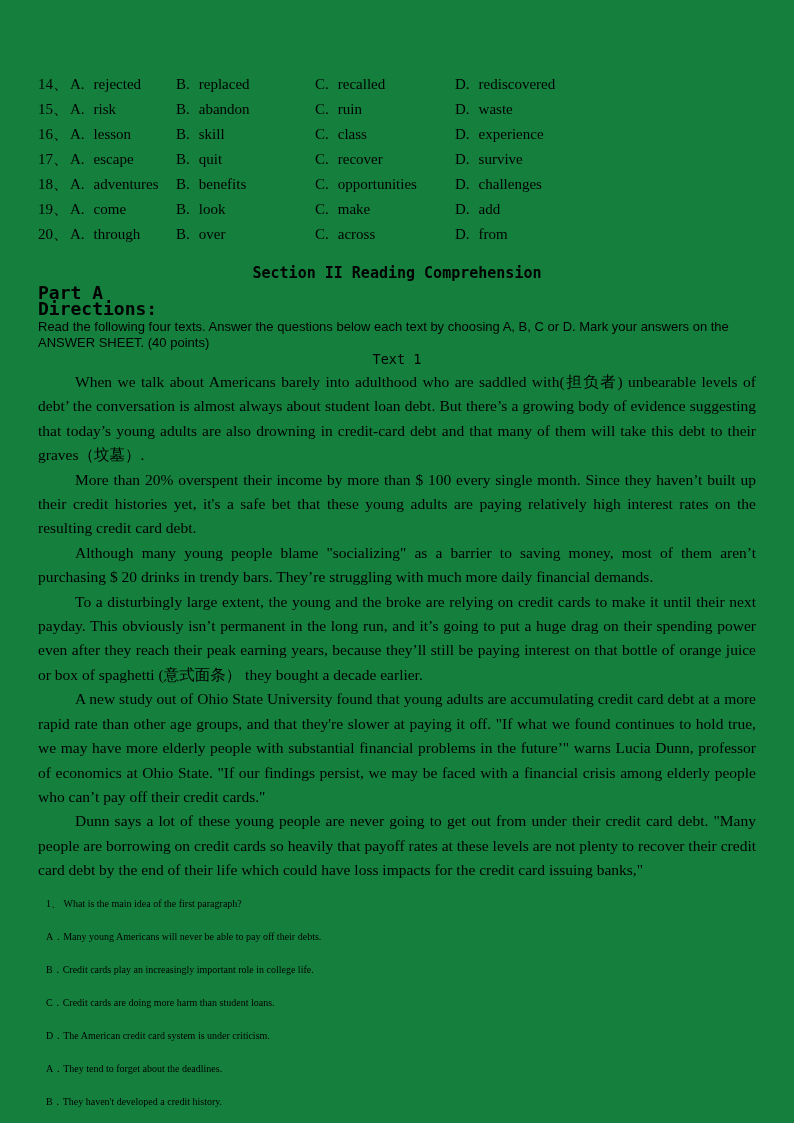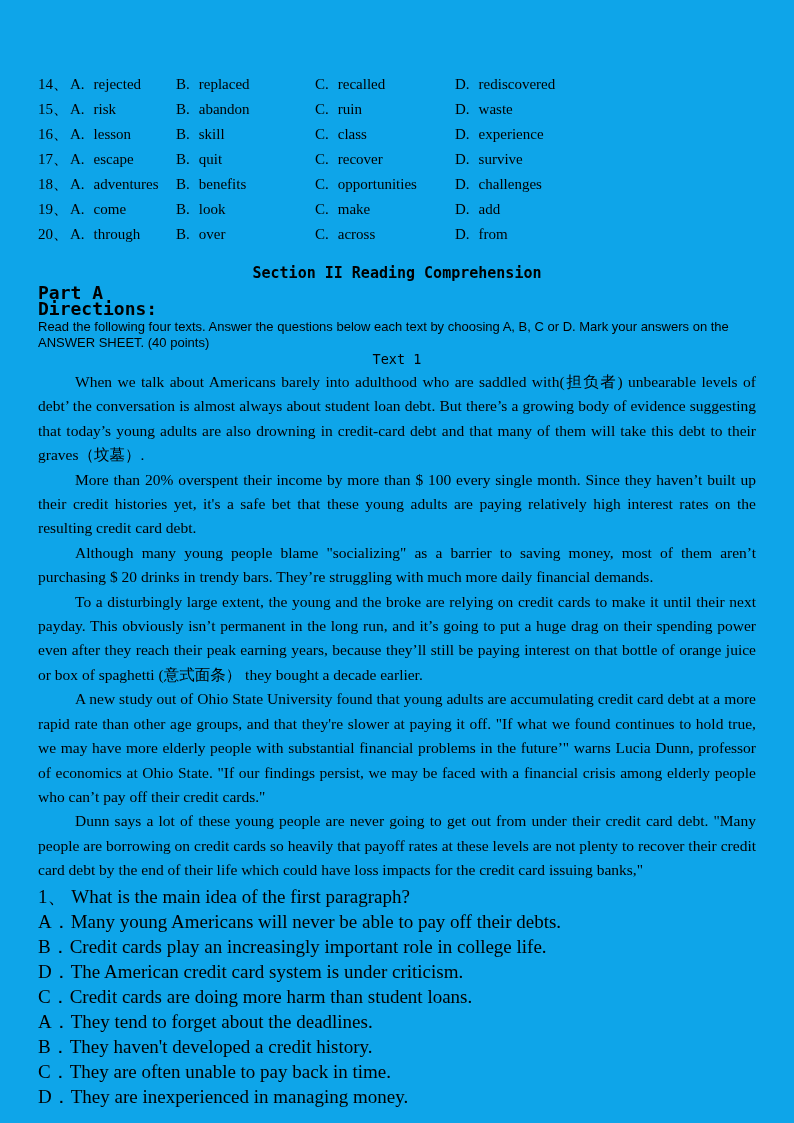--- a/index.html
+++ b/index.html
@@ -1,20 +1,20 @@
 <!DOCTYPE html>
 <html><head>
 <meta charset="utf-8">
 <style>
   html, body { margin: 0; padding: 0; background: #888; }
   .page {
     width: 794px;
     height: 1123px;
     margin: 0 auto;
-    background: #0ea5e9;
+    background: #15803d;
     box-sizing: border-box;
     padding: 72px 38px 0 38px;
     font-family: "Liberation Serif", serif;
     color: #000000;
     overflow: hidden;
   }
 
   
   .opt-table { margin-bottom: 6px; }
   .opt-row {
@@ -63,23 +63,23 @@
     margin: 0;
     font-size: 15.5px;
     line-height: 24.4px;
     text-align: justify;
     text-indent: 37px;
   }
 
   
   .questions { margin-top: 1px; }
   .q-line {
-    font-size: 19px;
+    font-size: 10px;
     line-height: 25.1px;
-    margin: 0;
+    margin: 8px;
     white-space: nowrap;
   }
 </style>
 </head>
 <body>
 
 <div class="page">
 
   <div class="opt-table">
 
@@ -145,21 +145,21 @@
     <p>Although many young people blame "socializing" as a barrier to saving money, most of them aren’t purchasing $ 20 drinks in trendy bars. They’re struggling with much more daily financial demands.</p>
     <p>To a disturbingly large extent, the young and the broke are relying on credit cards to make it until their next payday. This obviously isn’t permanent in the long run, and it’s going to put a huge drag on their spending power even after they reach their peak earning years, because they’ll still be paying interest on that bottle of orange juice or box of spaghetti (意式面条） they bought a decade earlier.</p>
     <p>A new study out of Ohio State University found that young adults are accumulating credit card debt at a more rapid rate than other age groups, and that they're slower at paying it off. "If what we found continues to hold true, we may have more elderly people with substantial financial problems in the future’" warns Lucia Dunn, professor of economics at Ohio State. "If our findings persist, we may be faced with a financial crisis among elderly people who can’t pay off their credit cards."</p>
     <p>Dunn says a lot of these young people are never going to get out from under their credit card debt. "Many people are borrowing on credit cards so heavily that payoff rates at these levels are not plenty to recover their credit card debt by the end of their life which could have loss impacts for the credit card issuing banks,"</p>
   </div>
 
   <div class="questions">
     <p class="q-line">1、 What is the main idea of the first paragraph?</p>
     <p class="q-line">A．Many young Americans will never be able to pay off their debts.</p>
     <p class="q-line">B．Credit cards play an increasingly important role in college life.</p>
+    <p class="q-line">C．Credit cards are doing more harm than student loans.</p>
     <p class="q-line">D．The American credit card system is under criticism.</p>
-    <p class="q-line">C．Credit cards are doing more harm than student loans.</p>
     <p class="q-line">A．They tend to forget about the deadlines.</p>
     <p class="q-line">B．They haven't developed a credit history.</p>
     <p class="q-line">C．They are often unable to pay back in time.</p>
     <p class="q-line">D．They are inexperienced in managing money.</p>
   </div>
 
 </div>
 
 </body></html>

